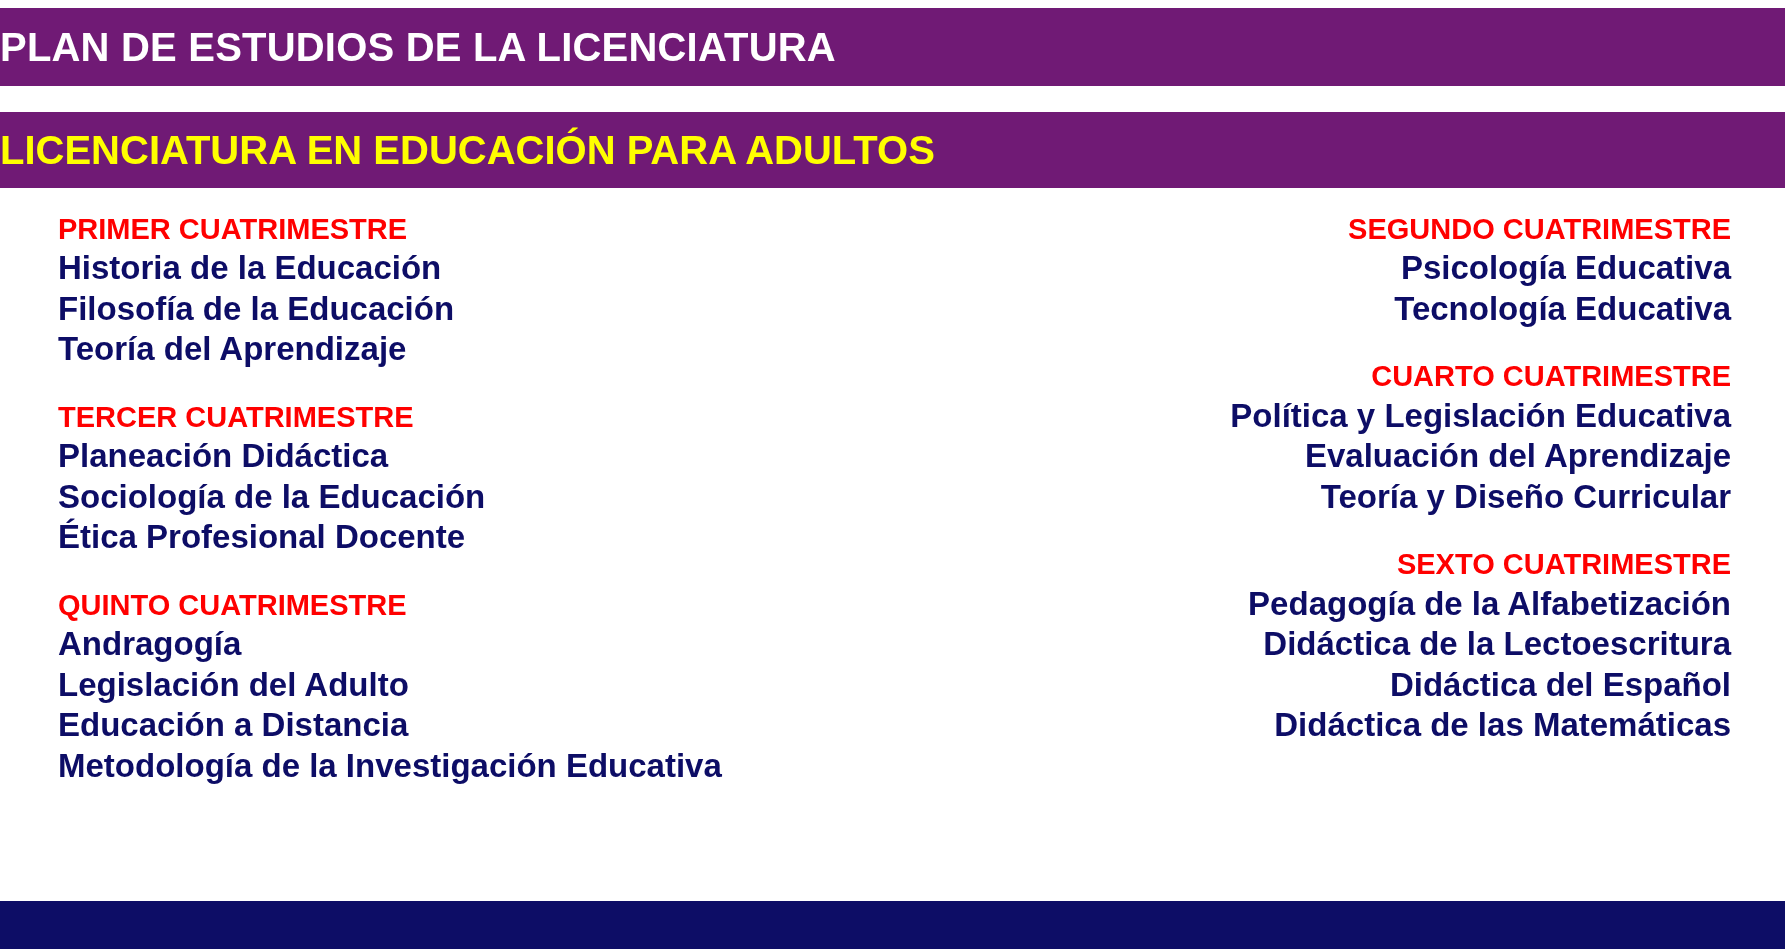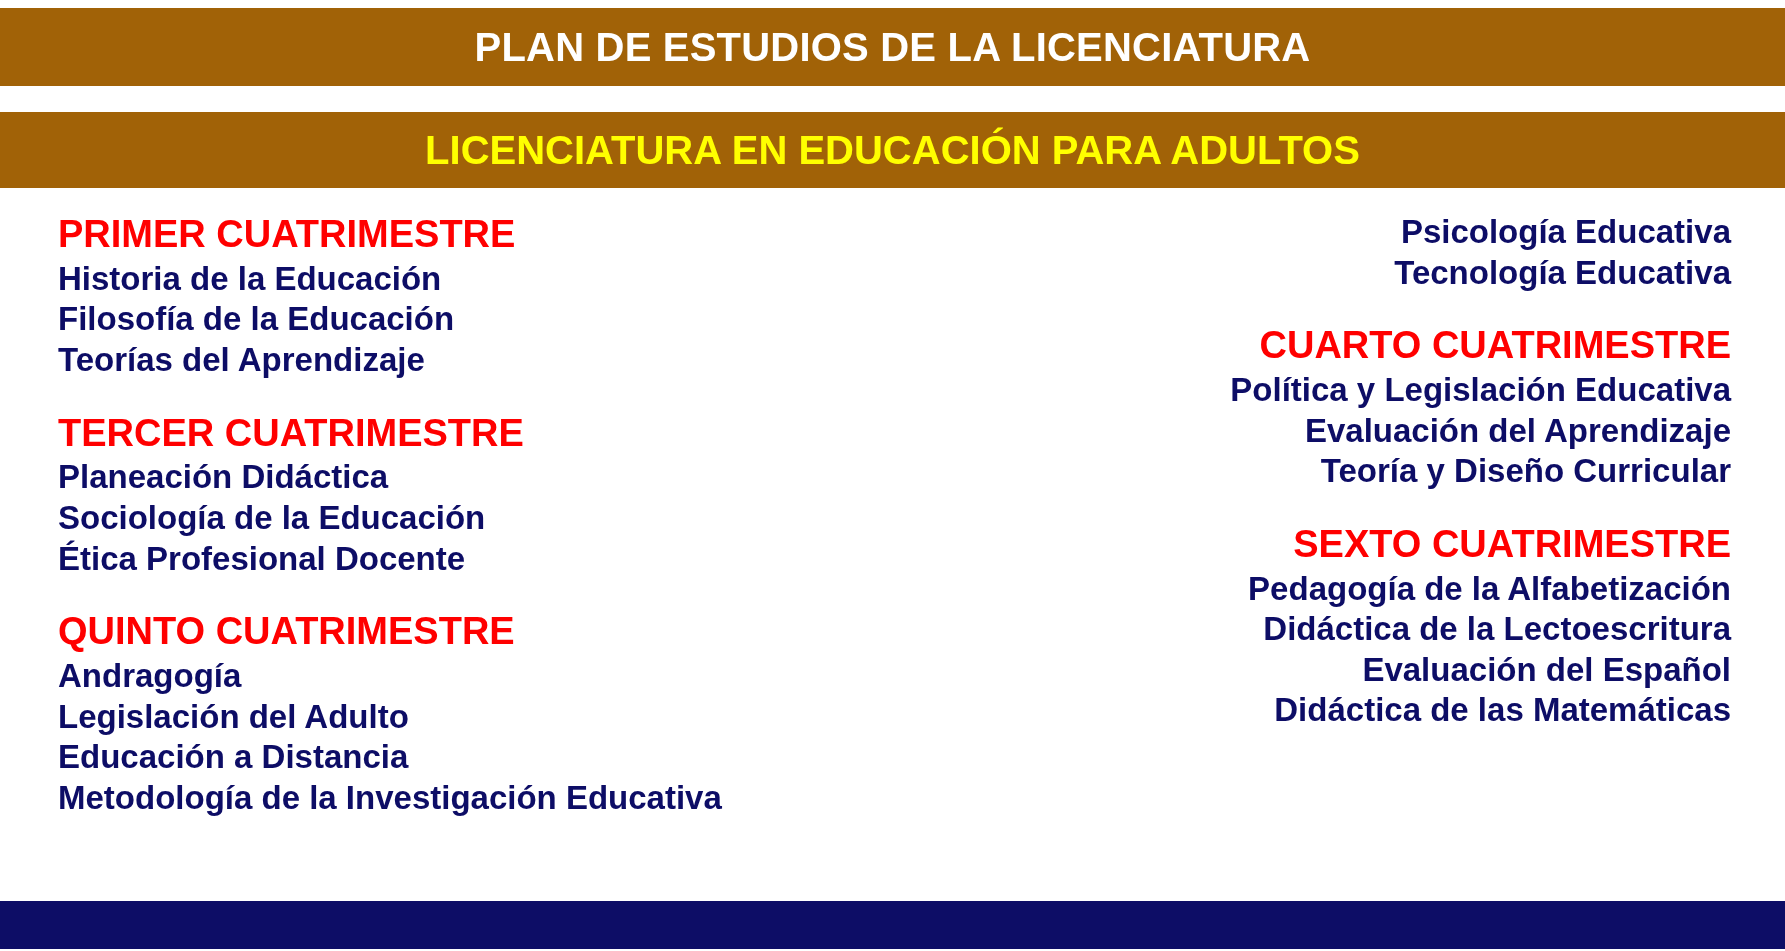--- a/index.html
+++ b/index.html
@@ -14,26 +14,25 @@
     overflow: hidden;
   }
   .page {
     position: relative;
     width: 1785px;
     height: 951px;
     background: #ffffff;
     box-sizing: border-box;
   }
   .bar {
-    background: #a16207;
+    background: #701a75;
     width: 100%;
     box-sizing: border-box;
     display: flex;
     align-items: center;
-    justify-content: center;
   }
   .bar-top {
     height: 78px;
     margin-top: 8px;
   }
   .bar-top .bar-text {
     color: #ffffff;
     font-size: 40px;
     font-weight: bold;
     letter-spacing: 0.2px;
@@ -65,21 +64,21 @@
   }
   .col-right {
     padding-right: 26px;
     text-align: right;
   }
   .group {
     margin-bottom: 30px;
   }
   .group-title {
     color: #ff0000;
-    font-size: 38px;
+    font-size: 29px;
     font-weight: bold;
     line-height: 1.18;
     margin-bottom: 2px;
   }
   .course {
     color: #0d0d66;
     font-size: 33px;
     font-weight: bold;
     line-height: 1.23;
     white-space: nowrap;
@@ -109,21 +108,21 @@
   </div>
 
   <div class="content">
 
     <div class="col col-left">
 
       <div class="group">
         <div class="group-title">PRIMER CUATRIMESTRE</div>
         <div class="course">Historia de la Educación</div>
         <div class="course">Filosofía de la Educación</div>
-        <div class="course">Teorías del Aprendizaje</div>
+        <div class="course">Teoría del Aprendizaje</div>
       </div>
 
       <div class="group">
         <div class="group-title">TERCER CUATRIMESTRE</div>
         <div class="course">Planeación Didáctica</div>
         <div class="course">Sociología de la Educación</div>
         <div class="course">Ética Profesional Docente</div>
       </div>
 
       <div class="group">
@@ -132,36 +131,37 @@
         <div class="course">Legislación del Adulto</div>
         <div class="course">Educación a Distancia</div>
         <div class="course">Metodología de la Investigación Educativa</div>
       </div>
 
     </div>
 
     <div class="col col-right">
 
       <div class="group">
+        <div class="group-title">SEGUNDO CUATRIMESTRE</div>
         <div class="course">Psicología Educativa</div>
         <div class="course">Tecnología Educativa</div>
       </div>
 
       <div class="group">
         <div class="group-title">CUARTO CUATRIMESTRE</div>
         <div class="course">Política y Legislación Educativa</div>
         <div class="course">Evaluación del Aprendizaje</div>
         <div class="course">Teoría y Diseño Curricular</div>
       </div>
 
       <div class="group">
         <div class="group-title">SEXTO CUATRIMESTRE</div>
         <div class="course">Pedagogía de la Alfabetización</div>
         <div class="course">Didáctica de la Lectoescritura</div>
-        <div class="course">Evaluación del Español</div>
+        <div class="course">Didáctica del Español</div>
         <div class="course">Didáctica de las Matemáticas</div>
       </div>
 
     </div>
 
   </div>
 
   <div class="bar-bottom"></div>
 
 </div>

